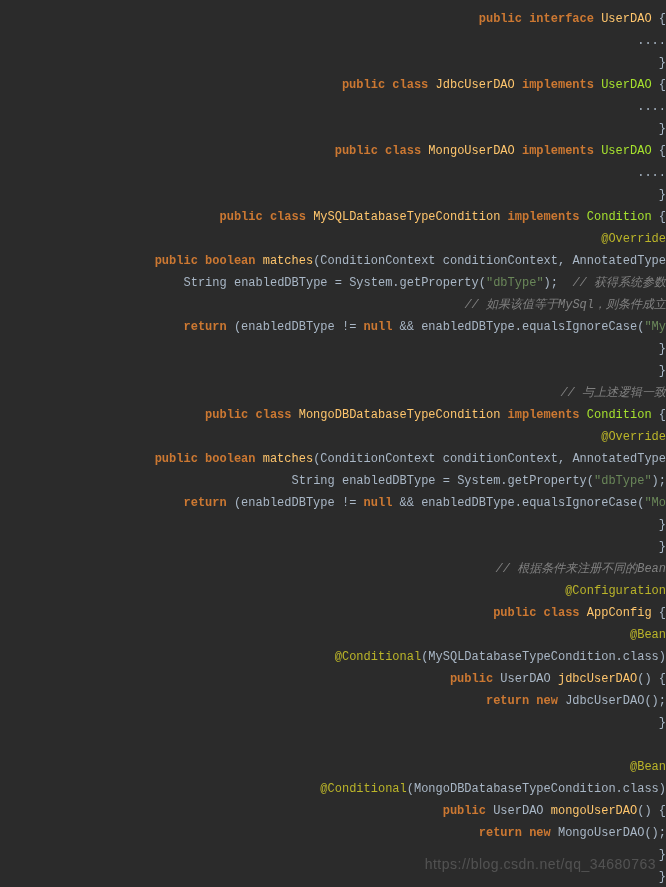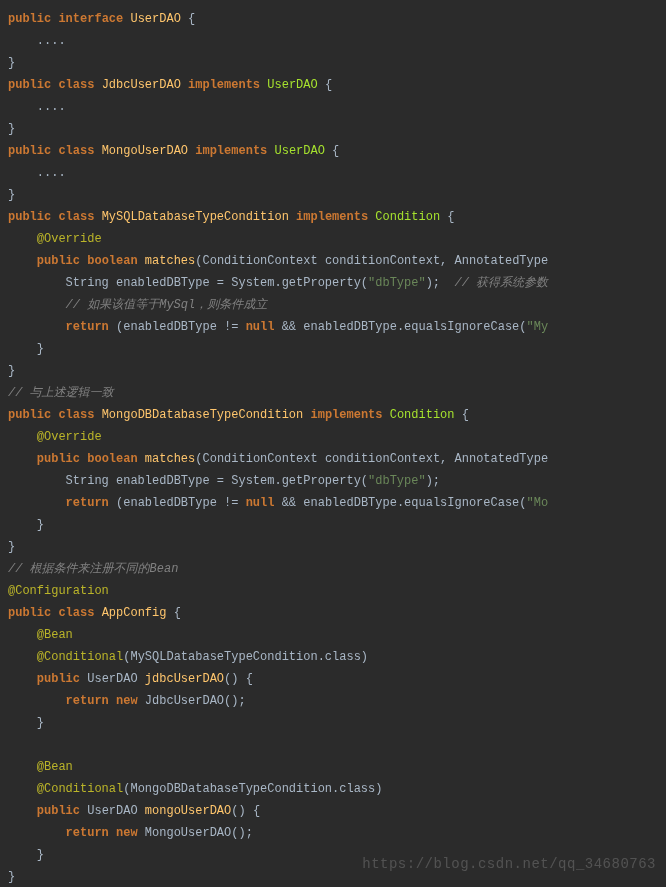--- a/index.html
+++ b/index.html
@@ -13,34 +13,35 @@
     width: 666px;
     height: 887px;
     box-sizing: border-box;
     overflow: hidden;
     position: relative;
   }
   pre {
     margin: 0;
     font-family: inherit;
     white-space: pre;
+    text-align: right;
   }
   .kw   { color: #cc7832; font-weight: bold; }                    
   .typed{ color: #a6e22e; }                    
   .decl { color: #ffc66d; }                    
   .ann  { color: #bbb529; }                    
   .str  { color: #6a8759; }                    
   .cmt  { color: #808080; font-style: italic; }
   .p    { color: #a9b7c6; }
   .watermark {
     position: absolute;
     right: 10px;
     bottom: 12px;
     color: rgba(200,200,200,0.25);
-    font-family: Liberation Mono, monospace;
+    font-family: Liberation Sans, sans-serif;
     font-size: 14px;
     letter-spacing: 0.5px;
   }
 </style>
 </head>
 <body>
 
 <pre><span class="kw">public</span> <span class="kw">interface</span> <span class="decl">UserDAO</span> <span class="p">{</span>
     <span class="p">....</span>
 <span class="p">}</span>

